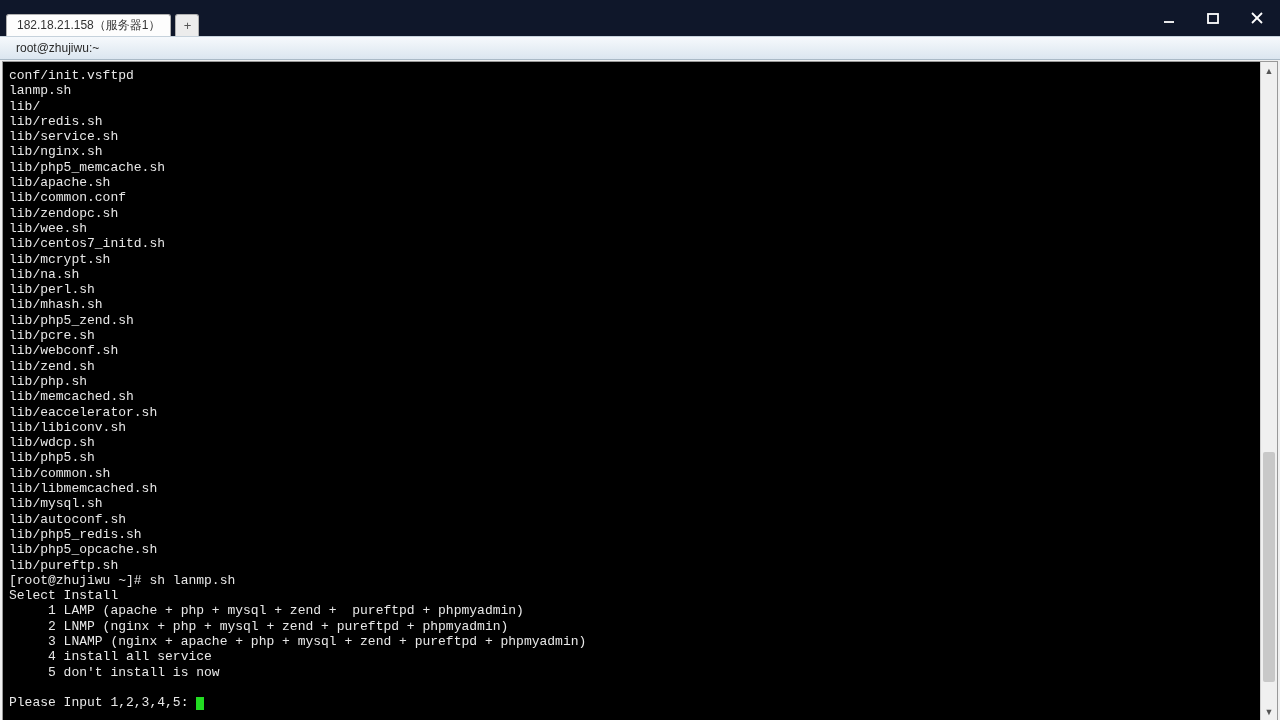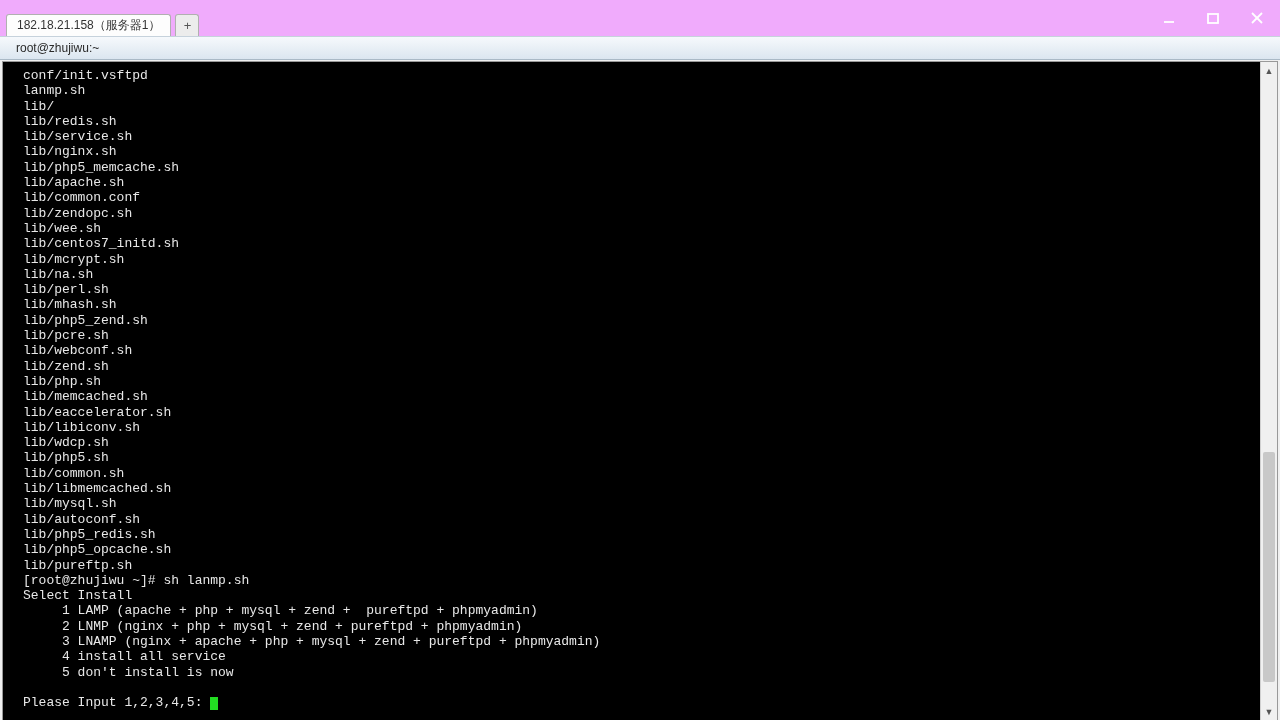--- a/index.html
+++ b/index.html
@@ -6,21 +6,21 @@
   body {
     width: 1280px;
     height: 720px;
     overflow: hidden;
     font-family: "Microsoft YaHei", Tahoma, sans-serif;
     background: #f0f0f0;
   }
   
   .app-header {
     height: 36px;
-    background: #f0abfc;
+    background: #0f172a;
     display: flex;
     align-items: flex-end;
     justify-content: space-between;
   }
   .tabs-wrap { display: flex; align-items: flex-end; padding-left: 6px; gap: 0; }
   .tab {
     height: 22px;
     background: #fdfdfd;
     border: 1px solid #b0b0b0;
     border-bottom: none;
@@ -77,21 +77,21 @@
     margin: 1px 2px 2px 2px;
     background: #fff;
     display: flex;
   }
   .terminal {
     background: #000;
     color: #e8e8e8;
     font-family: "Courier New", monospace;
     font-size: 13px;
     line-height: 15.3px;
-    padding: 6px 6px 0 20px;
+    padding: 6px 6px 0 6px;
     flex: 1;
     white-space: pre;
     overflow: hidden;
   }
   .scrollbar {
     width: 17px;
     background: #f0f0f0;
     border-left: 1px solid #d0d0d0;
     position: relative;
   }

